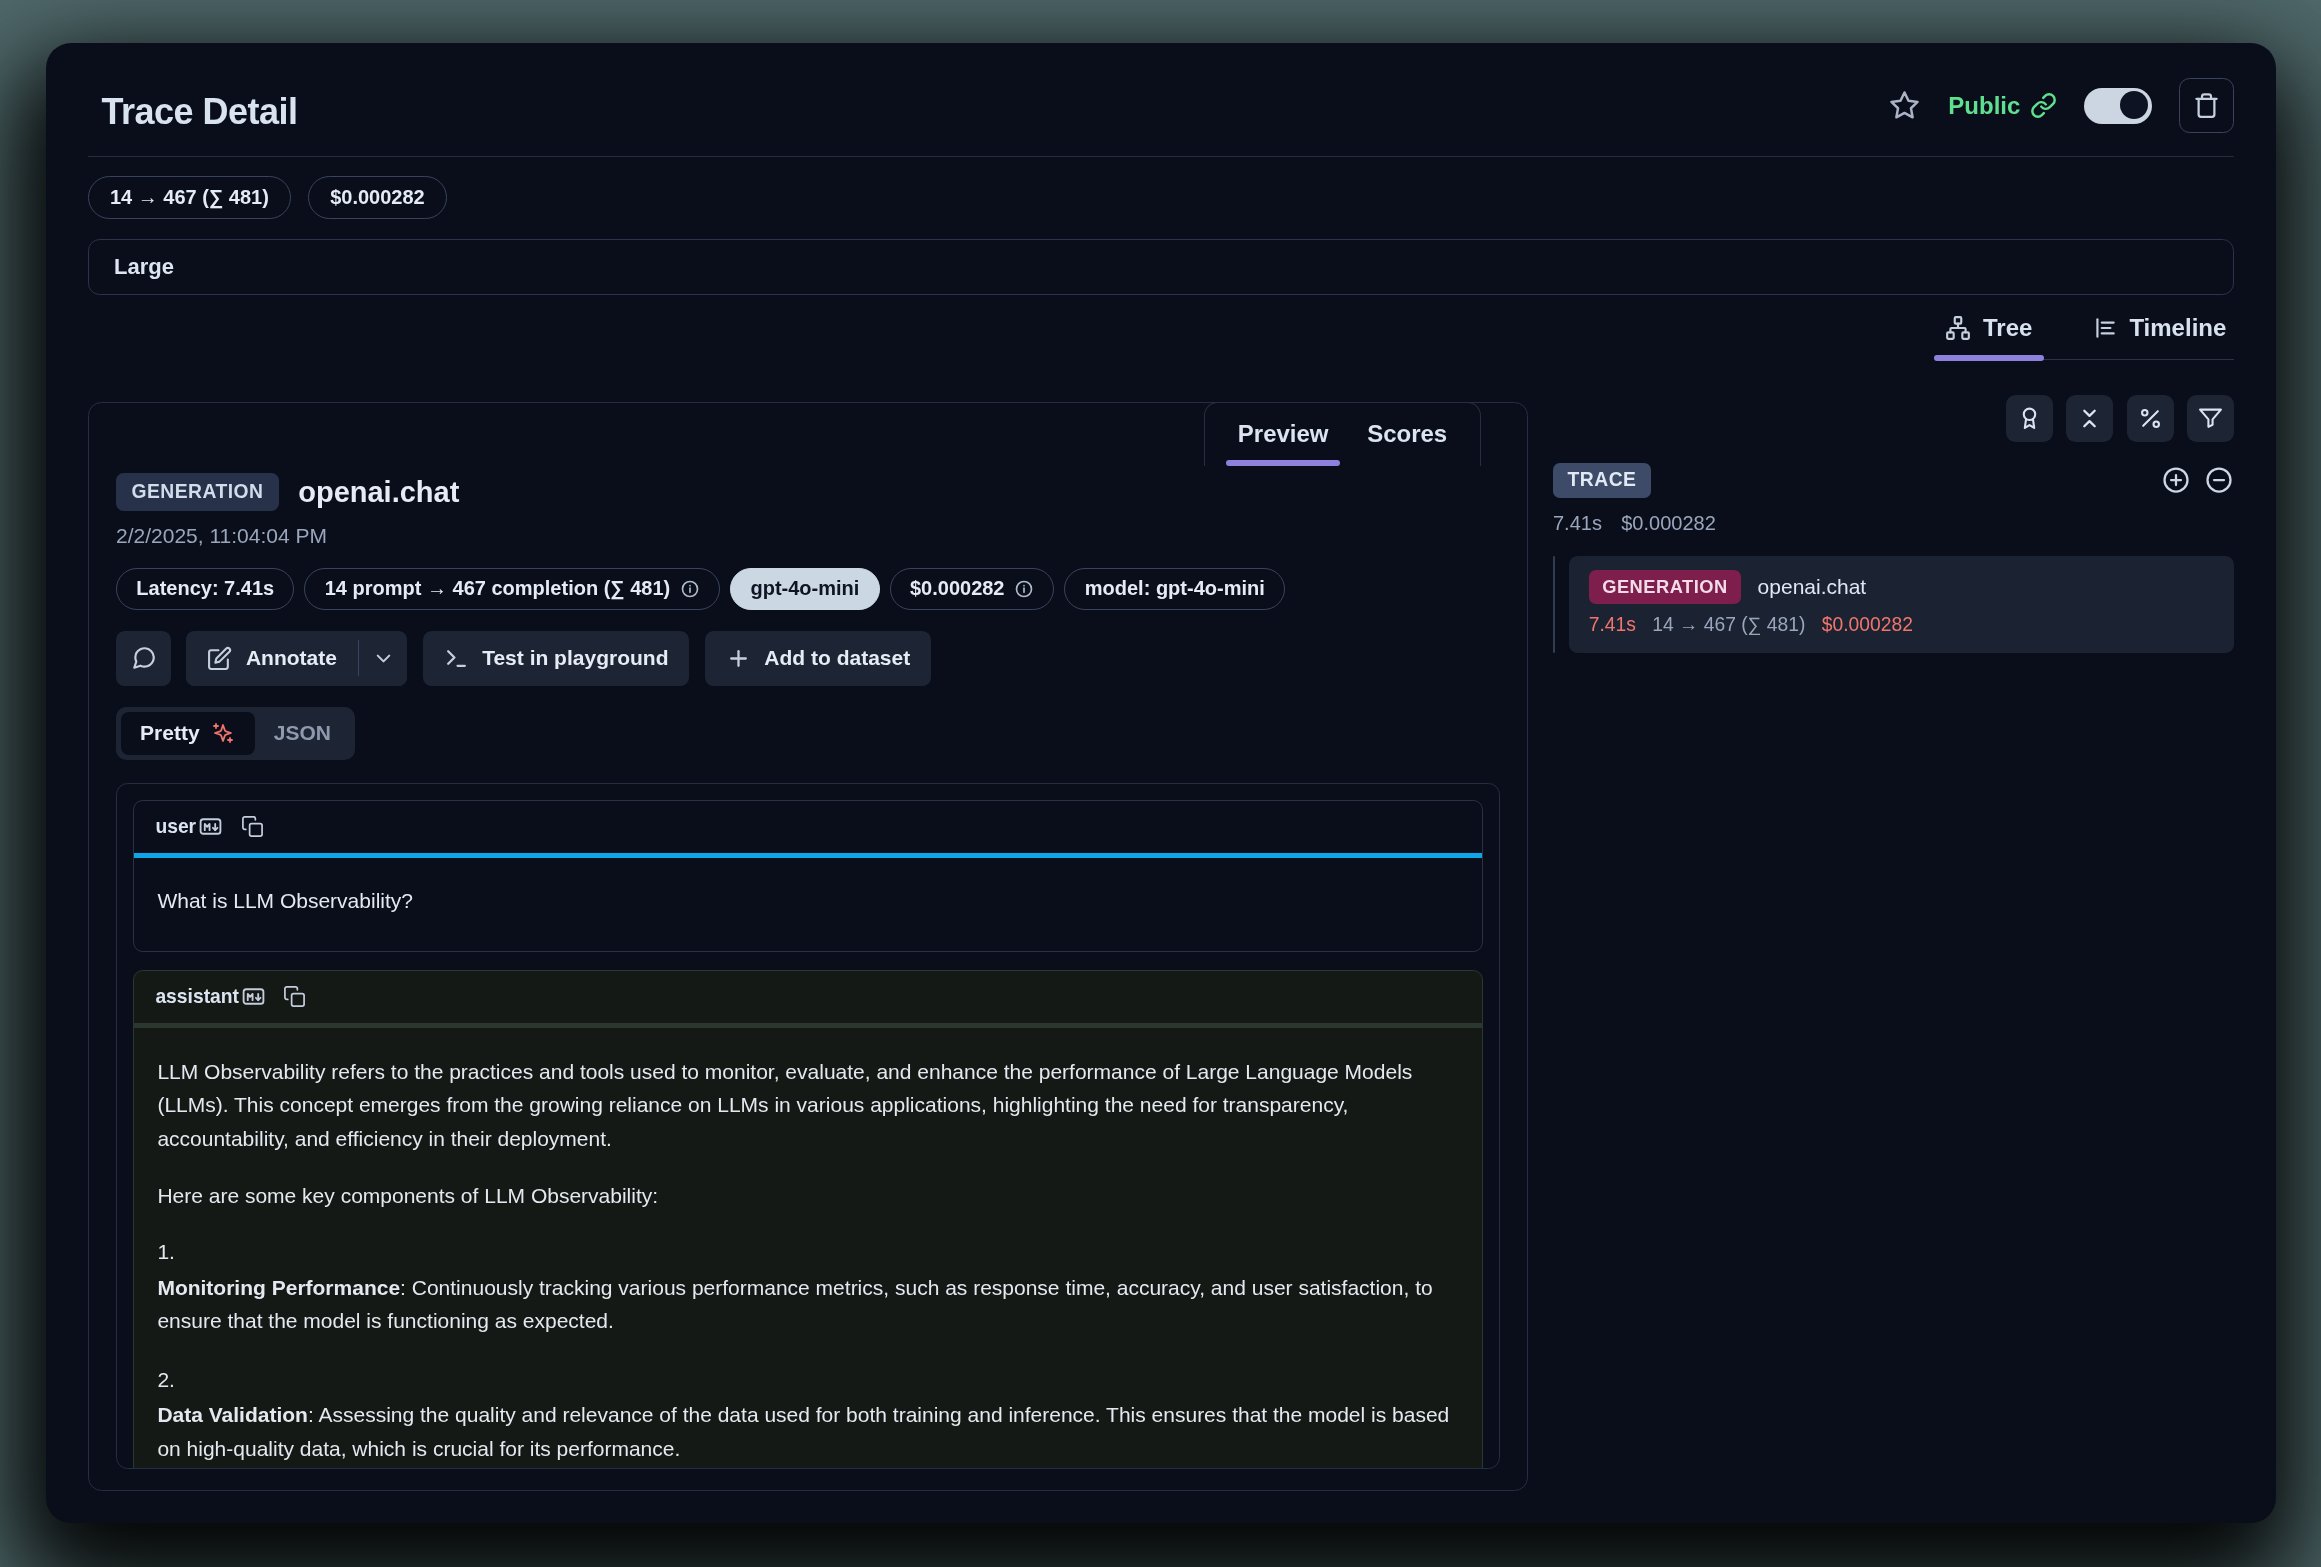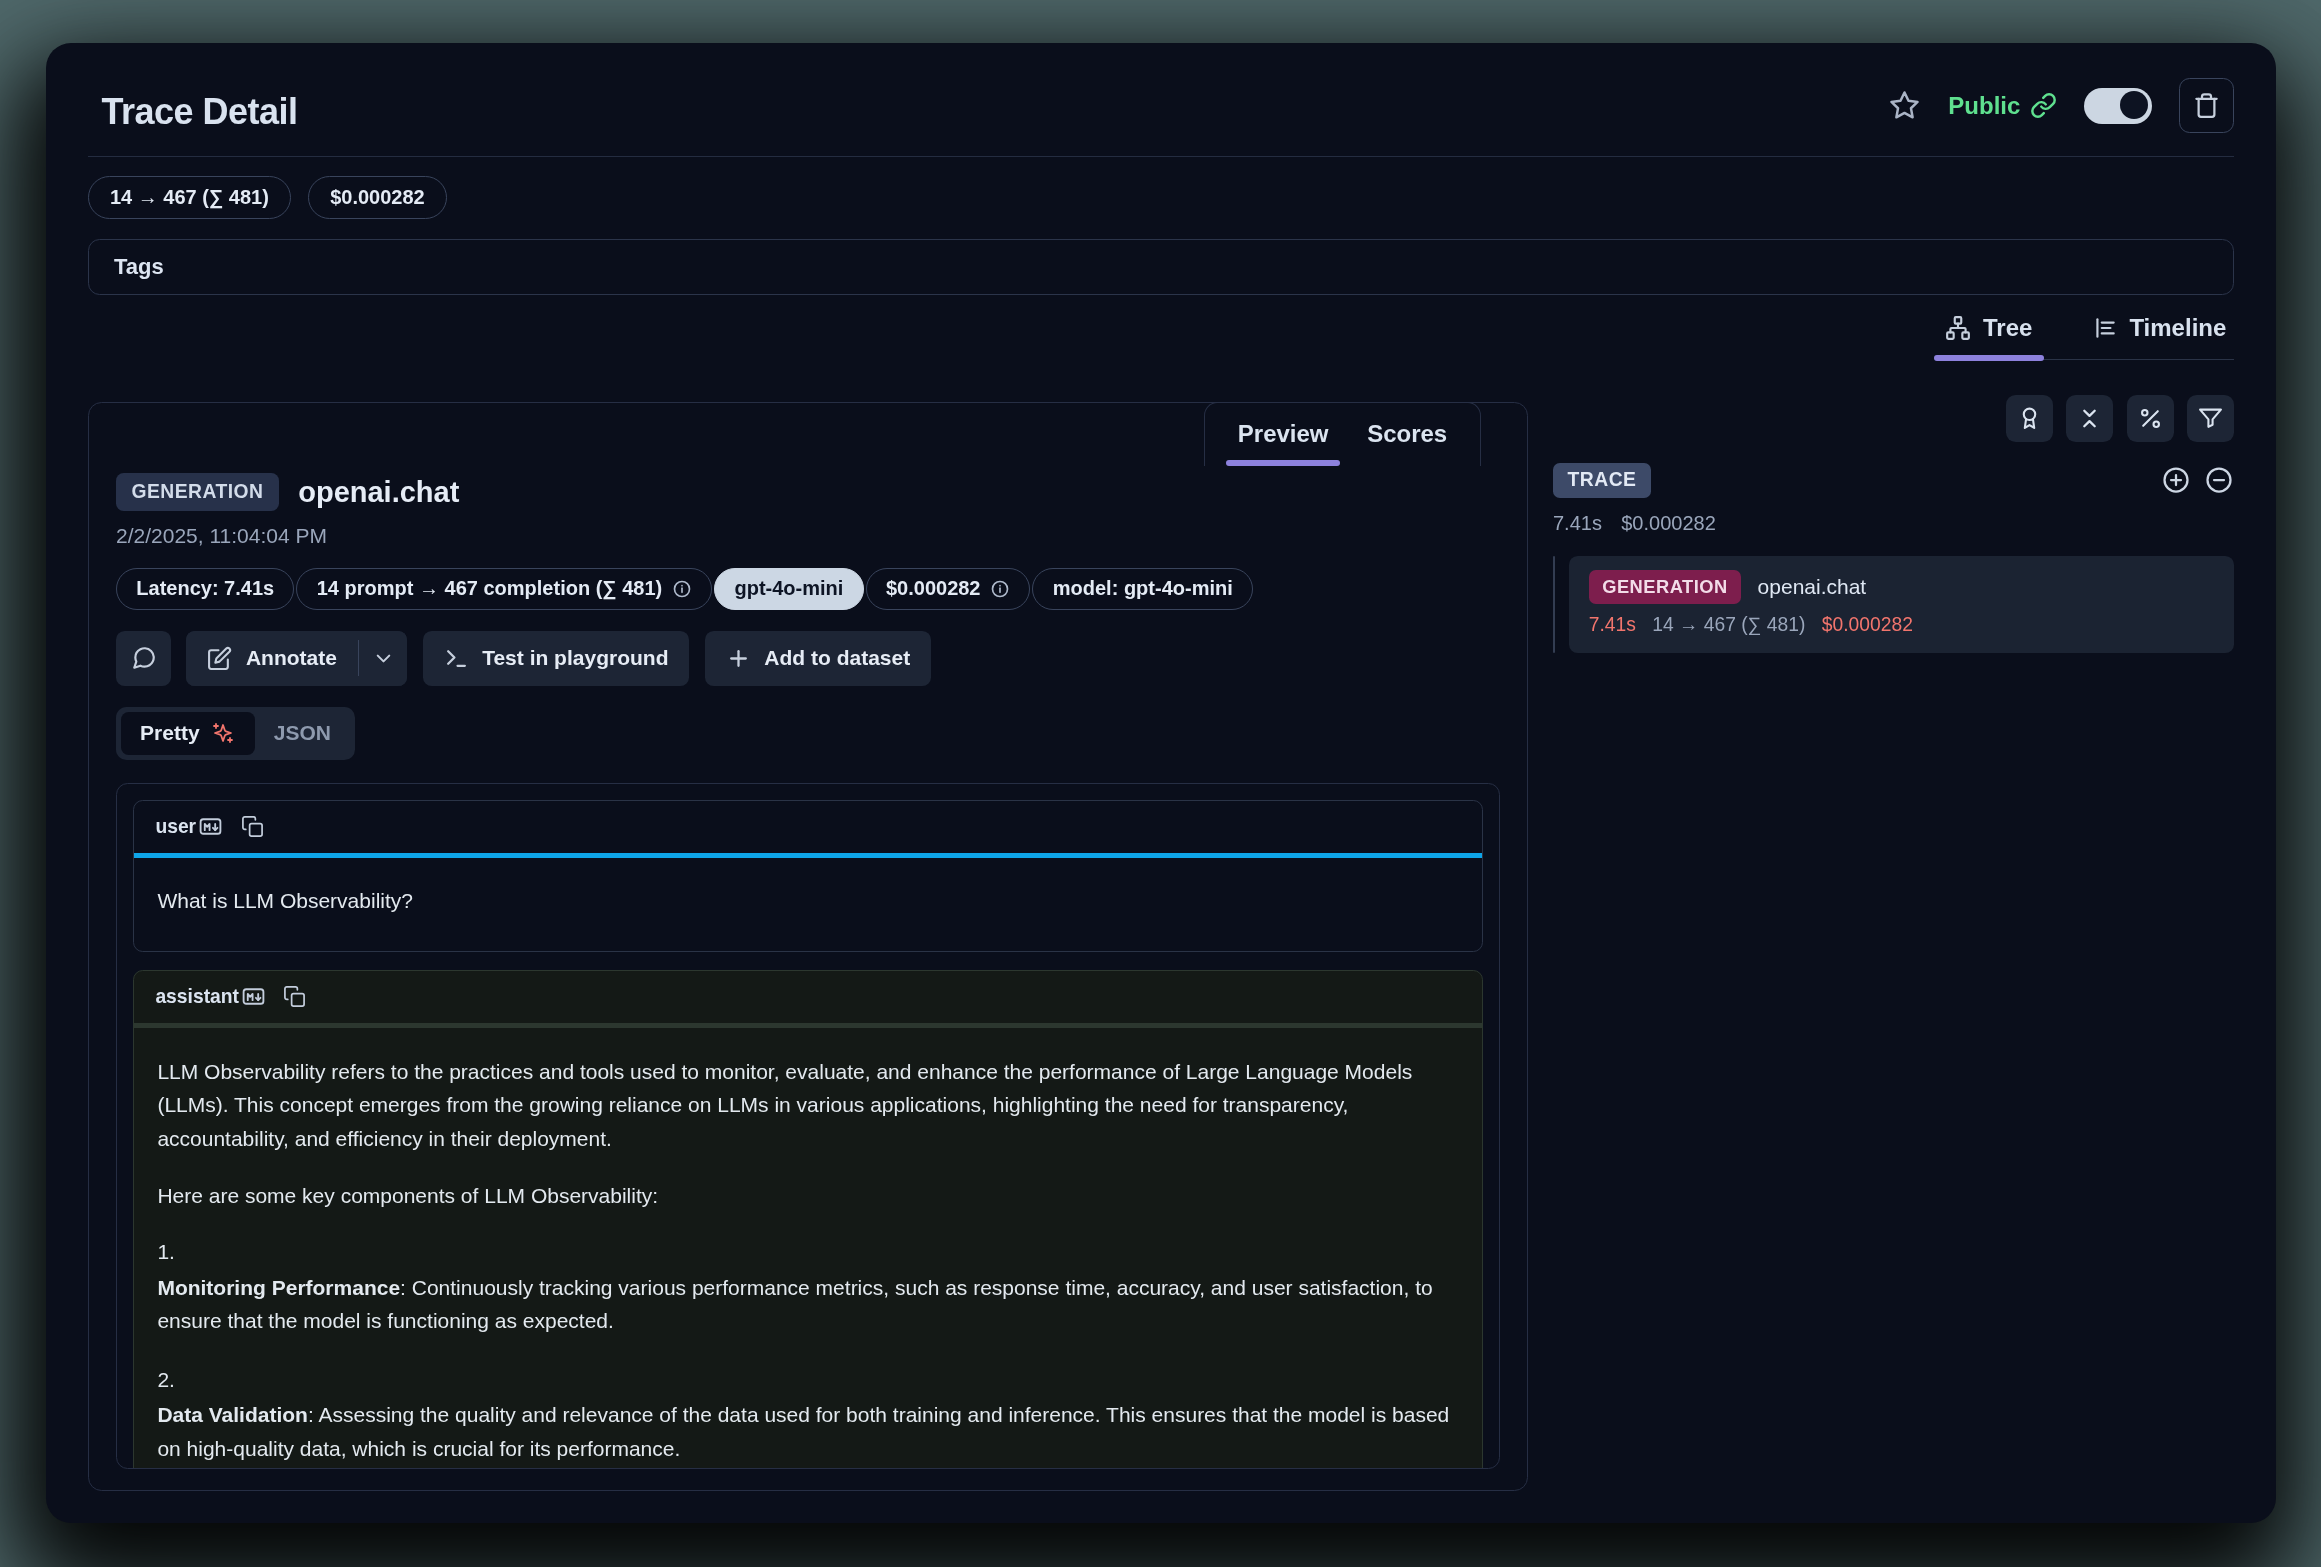--- a/index.html
+++ b/index.html
@@ -97,21 +97,21 @@
   .card-body { flex: 1; display: flex; flex-direction: column; padding: 7.7px 27px 21px; overflow: hidden; }
 
   .gen-row { display: flex; align-items: center; gap: 19.3px; }
   .gen-badge {
     background: #27314a; color: #d3dcea; font-size: 19.3px; font-weight: 700;
     letter-spacing: 0.5px; padding: 7.7px 15.4px; border-radius: 7.7px;
   }
   .gen-name { font-size: 29px; font-weight: 700; color: #e6ecf6; }
   .timestamp { margin-top: 13.5px; font-size: 21px; color: #9aa6bb; }
 
-  .pill-row { margin-top: 19.3px; display: flex; gap: 2px; }
+  .pill-row { margin-top: 19.3px; display: flex; gap: 10px; }
   .pill {
     height: 42px; padding: 0 19.3px; border: 1.4px solid #39445c; border-radius: 21px;
     display: flex; align-items: center; gap: 9.7px;
     font-size: 20px; font-weight: 700; color: #e4ebf5;
   }
   .pill.light { background: #ccd7e4; color: #0d1424; border-color: #ccd7e4; }
   .pill .icon { color: #aeb9cb; }
 
   .actions-row { margin-top: 21px; display: flex; gap: 15.4px; height: 55px; }
   .act-btn {
@@ -222,21 +222,21 @@
       </button>
     </div>
   </div>
 
   <div class="stat-row">
     <span class="stat-pill">14 → 467 (∑ 481)</span>
     <span class="stat-pill">$0.000282</span>
   </div>
 
   <div class="tags-box">
-    <span>Tags</span>
+    <span>Large</span>
   </div>
 
   <div class="viewtabs-row">
     <div class="viewtabs">
       <div class="viewtab active">
         <span class="icon">
           <svg width="26" height="26" viewBox="0 0 24 24" fill="none" stroke="currentColor" stroke-width="2" stroke-linecap="round" stroke-linejoin="round">
               <rect x="9" y="2" width="6" height="6" rx="1"></rect>
               <rect x="2" y="16" width="6" height="6" rx="1"></rect>
               <rect x="16" y="16" width="6" height="6" rx="1"></rect>

